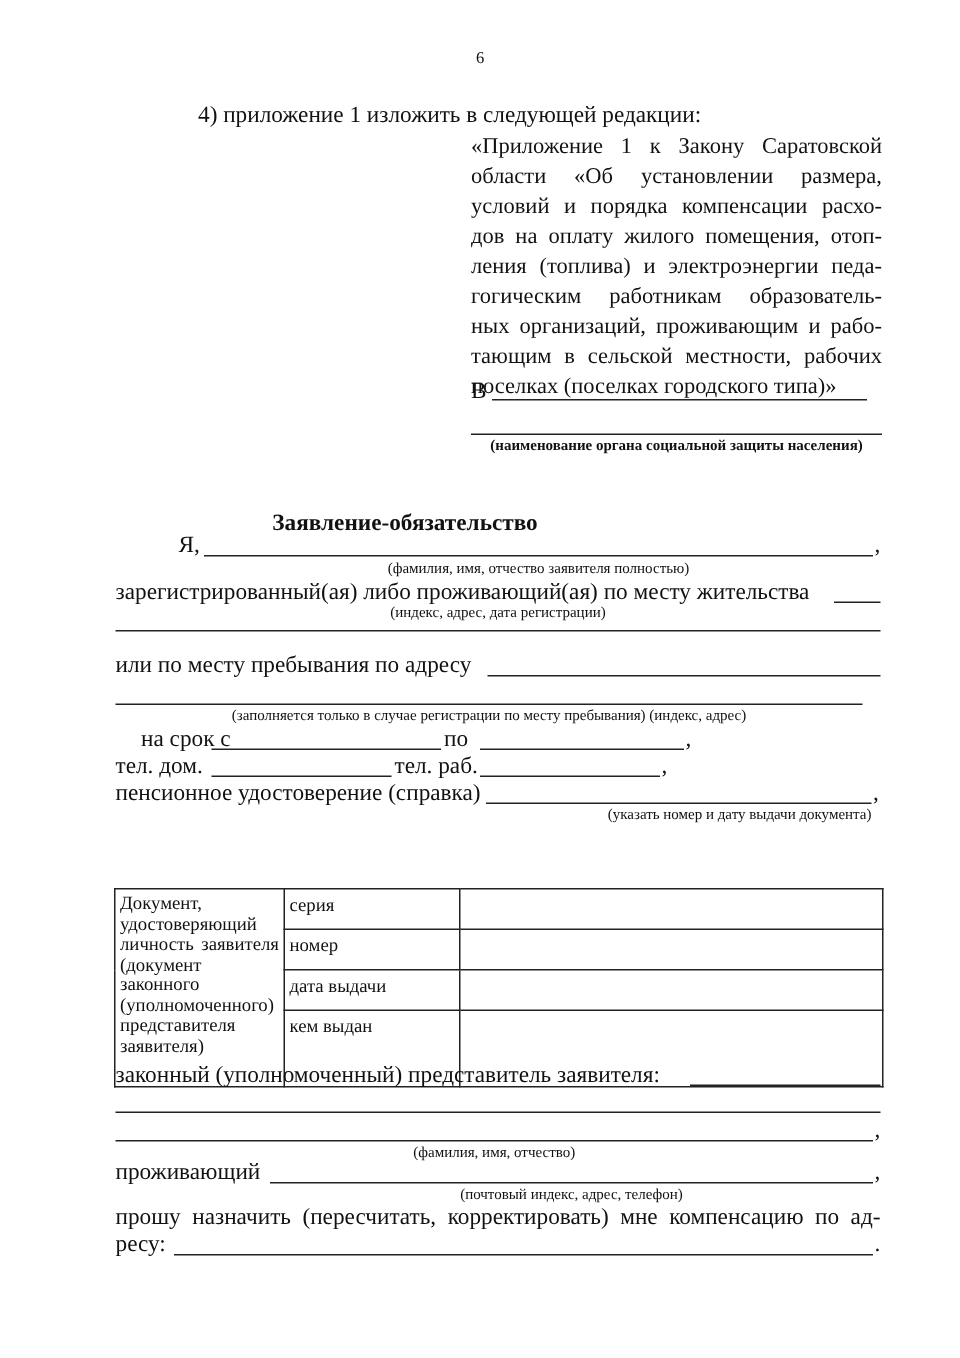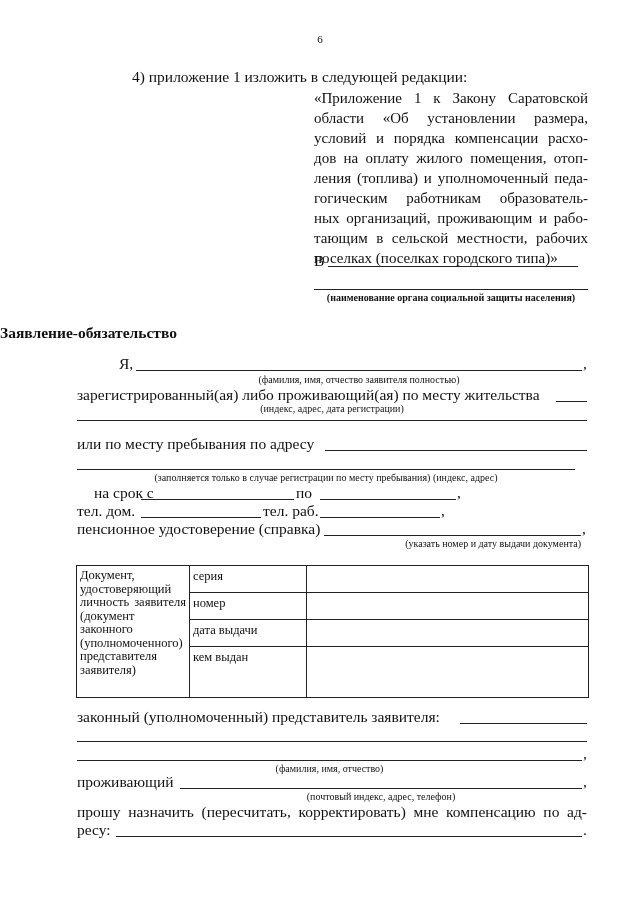--- a/index.html
+++ b/index.html
@@ -10,53 +10,53 @@
   .small { font-size: 10px; }
   .line { position: absolute; border-bottom: 1px solid #222; height: 0; }
   .bold { font-weight: bold; }
 
   #page-number { left: 0; width: 640px; text-align: center; top: 33px; font-size: 11px; }
   #amend { left: 132px; top: 68px; }
   .appx { left: 314px; width: 274px; font-size: 15px; text-align: justify;
           text-align-last: justify; white-space: nowrap; }
   .appx.last { text-align-last: left; }
 
-  table.doc { position: absolute; left: 76px; top: 565px; width: 513px; border-collapse: collapse;
+  table.doc { position: absolute; left: 76px; top: 592px; width: 513px; border-collapse: collapse;
               font-size: 12.5px; }
   table.doc td { border: 1px solid #222; vertical-align: top; padding: 3px 3px; line-height: 15px; }
   table.doc td.desc { width: 106px; text-align: justify; line-height: 13.5px; font-size: 12.5px; }
   table.doc td.lbl { width: 110px; height: 20px; margin-left: 24px; }
   table.doc td.val { }
   table.doc tr.last td.lbl { height: 44px; }
 </style>
 </head>
 <body>
 
 <div id="page-number" class="abs">6</div>
 
 <div id="amend" class="abs t15">4) приложение 1 изложить в следующей редакции:</div>
 
 <div>
   <div class="abs appx" style="top:90px">«Приложение 1 к Закону Саратовской</div>
   <div class="abs appx" style="top:110px">области «Об установлении размера,</div>
   <div class="abs appx" style="top:130px">условий и порядка компенсации расхо-</div>
   <div class="abs appx" style="top:150px">дов на оплату жилого помещения, отоп-</div>
-  <div class="abs appx" style="top:170px">ления (топлива) и уполномоченный педа-</div>
+  <div class="abs appx" style="top:170px">ления (топлива) и электроэнергии педа-</div>
   <div class="abs appx" style="top:190px">гогическим работникам образователь-</div>
   <div class="abs appx" style="top:210px">ных организаций, проживающим и рабо-</div>
   <div class="abs appx" style="top:230px">тающим в сельской местности, рабочих</div>
   <div class="abs appx last" style="top:250px">поселках (поселках городского типа)»</div>
 </div>
 
 <div class="abs t15" style="left:314px; top:252px">В</div>
 <div class="line" style="left:328px; top:266px; width:250px"></div>
 <div class="line" style="left:314px; top:289px; width:274px"></div>
 <div class="abs small bold" style="left:314px; width:274px; text-align:center; top:292px">(наименование органа социальной защиты населения)</div>
 
-<div class="abs t15 bold" style="left:0; width:540px; top:324px">Заявление-обязательство</div>
+<div class="abs t15 bold" style="left:0; width:540px; text-align:center; top:340px">Заявление-обязательство</div>
 
 <div class="abs t15" style="left:119px; top:355px">Я,</div>
 <div class="line" style="left:136px; top:370px; width:446px"></div>
 <div class="abs t15" style="left:583px; top:355px">,</div>
 <div class="abs small" style="left:136px; width:446px; text-align:center; top:374px">(фамилия, имя, отчество заявителя полностью)</div>
 
 <div class="abs t15" style="left:77px; top:386px">зарегистрированный(ая) либо проживающий(ая) по месту жительства</div>
 <div class="line" style="left:556px; top:401px; width:31px"></div>
 <div class="line" style="left:77px; top:420px; width:510px"></div>
 <div class="abs small" style="left:77px; width:510px; text-align:center; top:403px">(индекс, адрес, дата регистрации)</div>

